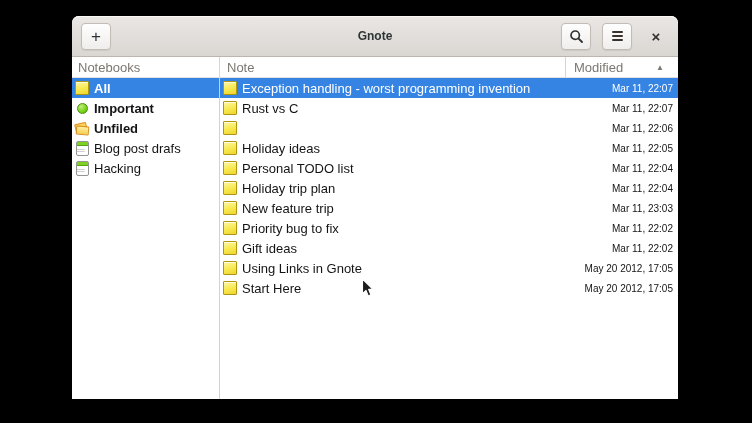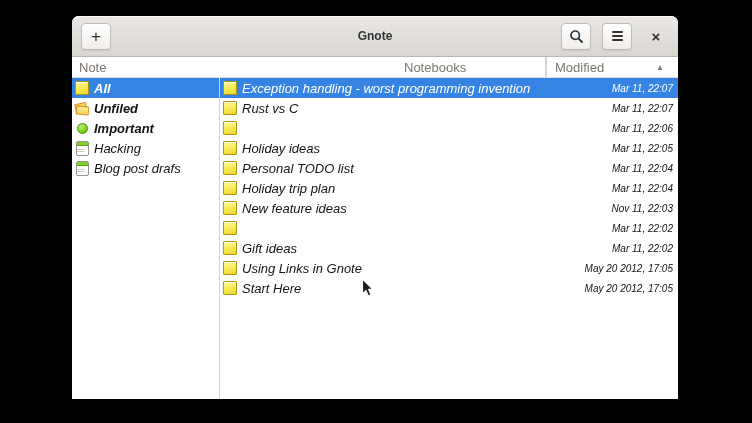--- a/index.html
+++ b/index.html
@@ -53,32 +53,32 @@
 
   
   .cols {
     height:21px; flex:0 0 21px; display:flex; align-items:center;
     font-size:13px; color:#7b7670; background:#fff;
     border-bottom:1px solid #e3e0dd;
   }
   .h-cell { height:100%; display:flex; align-items:center; }
   .h-notebooks { width:148px; padding-left:6px; border-right:1px solid #d8d4d0; }
   .h-note { flex:1; padding-left:7px; }
-  .h-modified { width:132px; padding-left:8px; border-left:1px solid #d8d4d0;text-align:center; }
+  .h-modified { width:113px; padding-left:8px; border-left:1px solid #d8d4d0;text-align:center; }
   .sort-arrow { margin-left:auto; margin-right:14px; font-size:8px; color:#7d7871; }
 
   
   .panes { flex:1; display:flex; min-height:0; }
   .sidebar { width:148px; flex:0 0 148px; border-right:1px solid #d5d1cd; }
   .notelist { flex:1; min-width:0; }
 
   .row {
     height:20px; display:flex; align-items:center;
     font-size:13px; color:#141414; padding-left:3px; gap:5px;
-    white-space:nowrap; overflow:hidden;font-style:italic;
+    white-space:nowrap; overflow:hidden;
   }
   .row.bold .label { font-weight:700; }
   .row.selected { background:var(--selection); color:#fff; }
   .note-row .date { margin-left:auto; padding-right:5px; font-size:10px; }
 
   
   .icon { width:14px; height:14px; flex:0 0 14px; position:relative;
           display:flex; align-items:center; justify-content:center; }
   .icon-note::before {
     content:""; width:12px; height:12px; border-radius:1px;
@@ -139,54 +139,54 @@
             <i></i>
           </span>
       </button>
       <button class="close-btn">
         <span>×</span>
       </button>
     </div>
   </div>
 
   <div class="cols">
+    <div class="h-cell h-notebooks">
+      <span>Notebooks</span>
+    </div>
     <div class="h-cell h-note">
       <span>Note</span>
-    </div>
-    <div class="h-cell h-notebooks">
-      <span>Notebooks</span>
     </div>
     <div class="h-cell h-modified">
       <span>Modified</span>
       <span class="sort-arrow">▲</span>
     </div>
   </div>
 
   <div class="panes">
     <div class="sidebar">
         <div class="row sidebar-row selected bold">
     <span class="icon icon-note"></span>
     <span class="label">All</span>
   </div>
         <div class="row sidebar-row bold">
+    <span class="icon icon-dot"></span>
+    <span class="label">Important</span>
+  </div>
+        <div class="row sidebar-row bold">
     <span class="icon icon-stack"></span>
     <span class="label">Unfiled</span>
   </div>
-        <div class="row sidebar-row bold">
-    <span class="icon icon-dot"></span>
-    <span class="label">Important</span>
+        <div class="row sidebar-row">
+    <span class="icon icon-pad"></span>
+    <span class="label">Blog post drafs</span>
   </div>
         <div class="row sidebar-row">
     <span class="icon icon-pad"></span>
     <span class="label">Hacking</span>
   </div>
-        <div class="row sidebar-row">
-    <span class="icon icon-pad"></span>
-    <span class="label">Blog post drafs</span>
-  </div>
       </div>
     <div class="notelist">
         <div class="row note-row selected">
     <span class="icon icon-note"></span>
     <span class="label">Exception handling - worst programming invention</span>
     <span class="date">Mar 11, 22:07</span>
   </div>
         <div class="row note-row">
     <span class="icon icon-note"></span>
     <span class="label">Rust vs C</span>
@@ -206,25 +206,26 @@
     <span class="label">Personal TODO list</span>
     <span class="date">Mar 11, 22:04</span>
   </div>
         <div class="row note-row">
     <span class="icon icon-note"></span>
     <span class="label">Holiday trip plan</span>
     <span class="date">Mar 11, 22:04</span>
   </div>
         <div class="row note-row">
     <span class="icon icon-note"></span>
-    <span class="label">New feature ideas</span>
-    <span class="date">Nov 11, 22:03</span>
-  </div>
-        <div class="row note-row">
-    <span class="icon icon-note"></span>
+    <span class="label">New feature trip</span>
+    <span class="date">Mar 11, 23:03</span>
+  </div>
+        <div class="row note-row">
+    <span class="icon icon-note"></span>
+    <span class="label">Priority bug to fix</span>
     <span class="date">Mar 11, 22:02</span>
   </div>
         <div class="row note-row">
     <span class="icon icon-note"></span>
     <span class="label">Gift ideas</span>
     <span class="date">Mar 11, 22:02</span>
   </div>
         <div class="row note-row">
     <span class="icon icon-note"></span>
     <span class="label">Using Links in Gnote</span>

